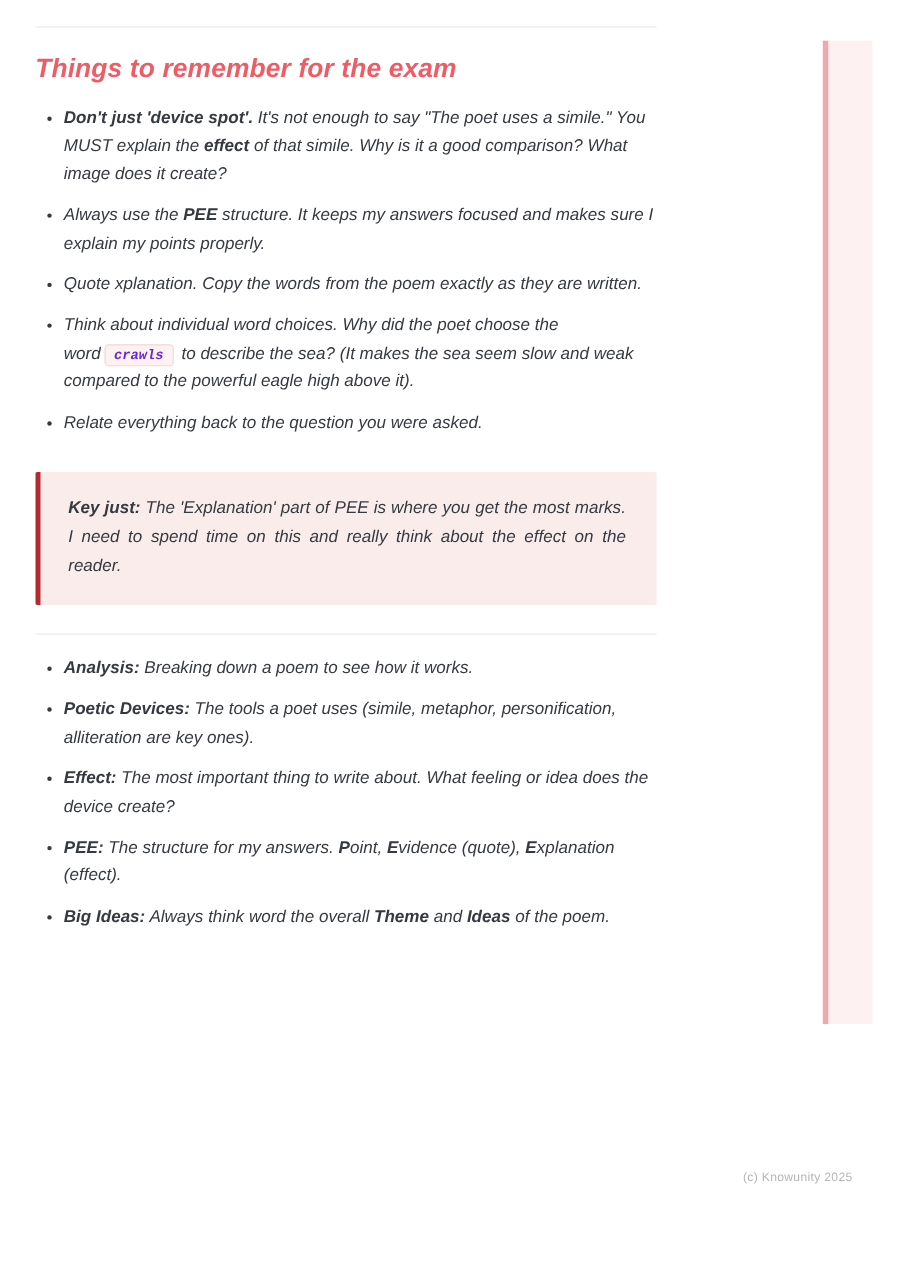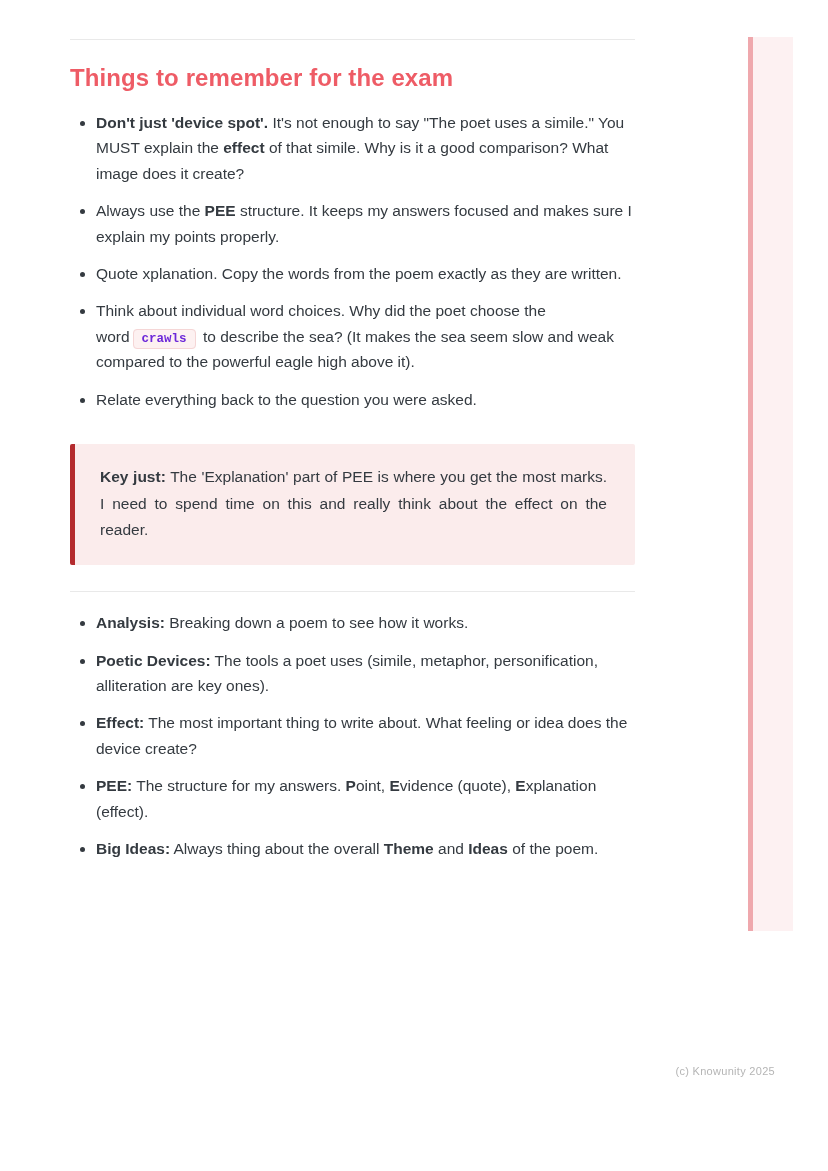--- a/index.html
+++ b/index.html
@@ -7,22 +7,23 @@
     width: 828px;
     height: 1171px;
     position: relative;
     background: #ffffff;
     font-family: "Liberation Sans", "DejaVu Sans", sans-serif;
     color: #343a40;
     overflow: hidden;
   }
   .content {
     width: 565px;
-    margin-left: 70px;
-    padding-top: 39px;
+    margin-left: 32px;
+    padding-top: 24px;
+    font-style: italic;
   }
   hr.divider {
     border: none;
     border-top: 1px solid #e9e9e9;
     margin: 0;
   }
   h2.section-title {
     font-size: 24px;
     font-weight: bold;
     color: #ee5c66;
@@ -103,20 +104,20 @@
   <div class="callout"><span class="b">Key just:</span><span> The 'Explanation' part of PEE is where you get the most marks. I need to spend time on this and really think about the effect on the reader.</span></div>
 
   <hr class="divider second">
 
 
   <ul class="bullet-list">
     <li><span class="b">Analysis:</span><span> Breaking down a poem to see how it works.</span></li>
     <li><span class="b">Poetic Devices:</span><span> The tools a poet uses (simile, metaphor, personification, alliteration are key ones).</span></li>
     <li><span class="b">Effect:</span><span> The most important thing to write about. What feeling or idea does the device create?</span></li>
     <li><span class="b">PEE:</span><span> The structure for my answers. </span><span class="b">P</span><span>oint, </span><span class="b">E</span><span>vidence (quote), </span><span class="b">E</span><span>xplanation (effect).</span></li>
-    <li><span class="b">Big Ideas:</span><span> Always thing about the overall </span><span class="b">Theme</span><span> and </span><span class="b">Ideas</span><span> of the poem.</span></li>
+    <li><span class="b">Big Ideas:</span><span> Always think word the overall </span><span class="b">Theme</span><span> and </span><span class="b">Ideas</span><span> of the poem.</span></li>
   </ul>
 
 </div>
 
 <div class="side-accent"></div>
 
 <div class="footer">(c) Knowunity 2025</div>
 
 </body></html>

